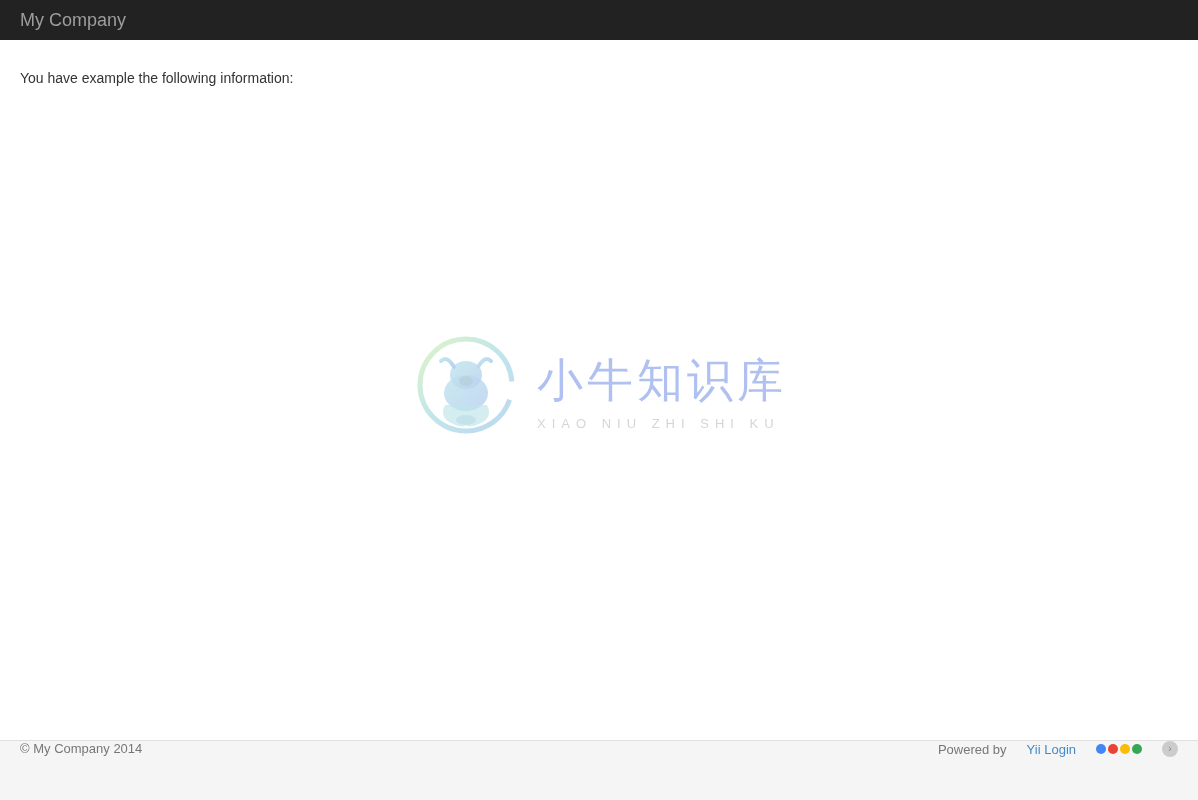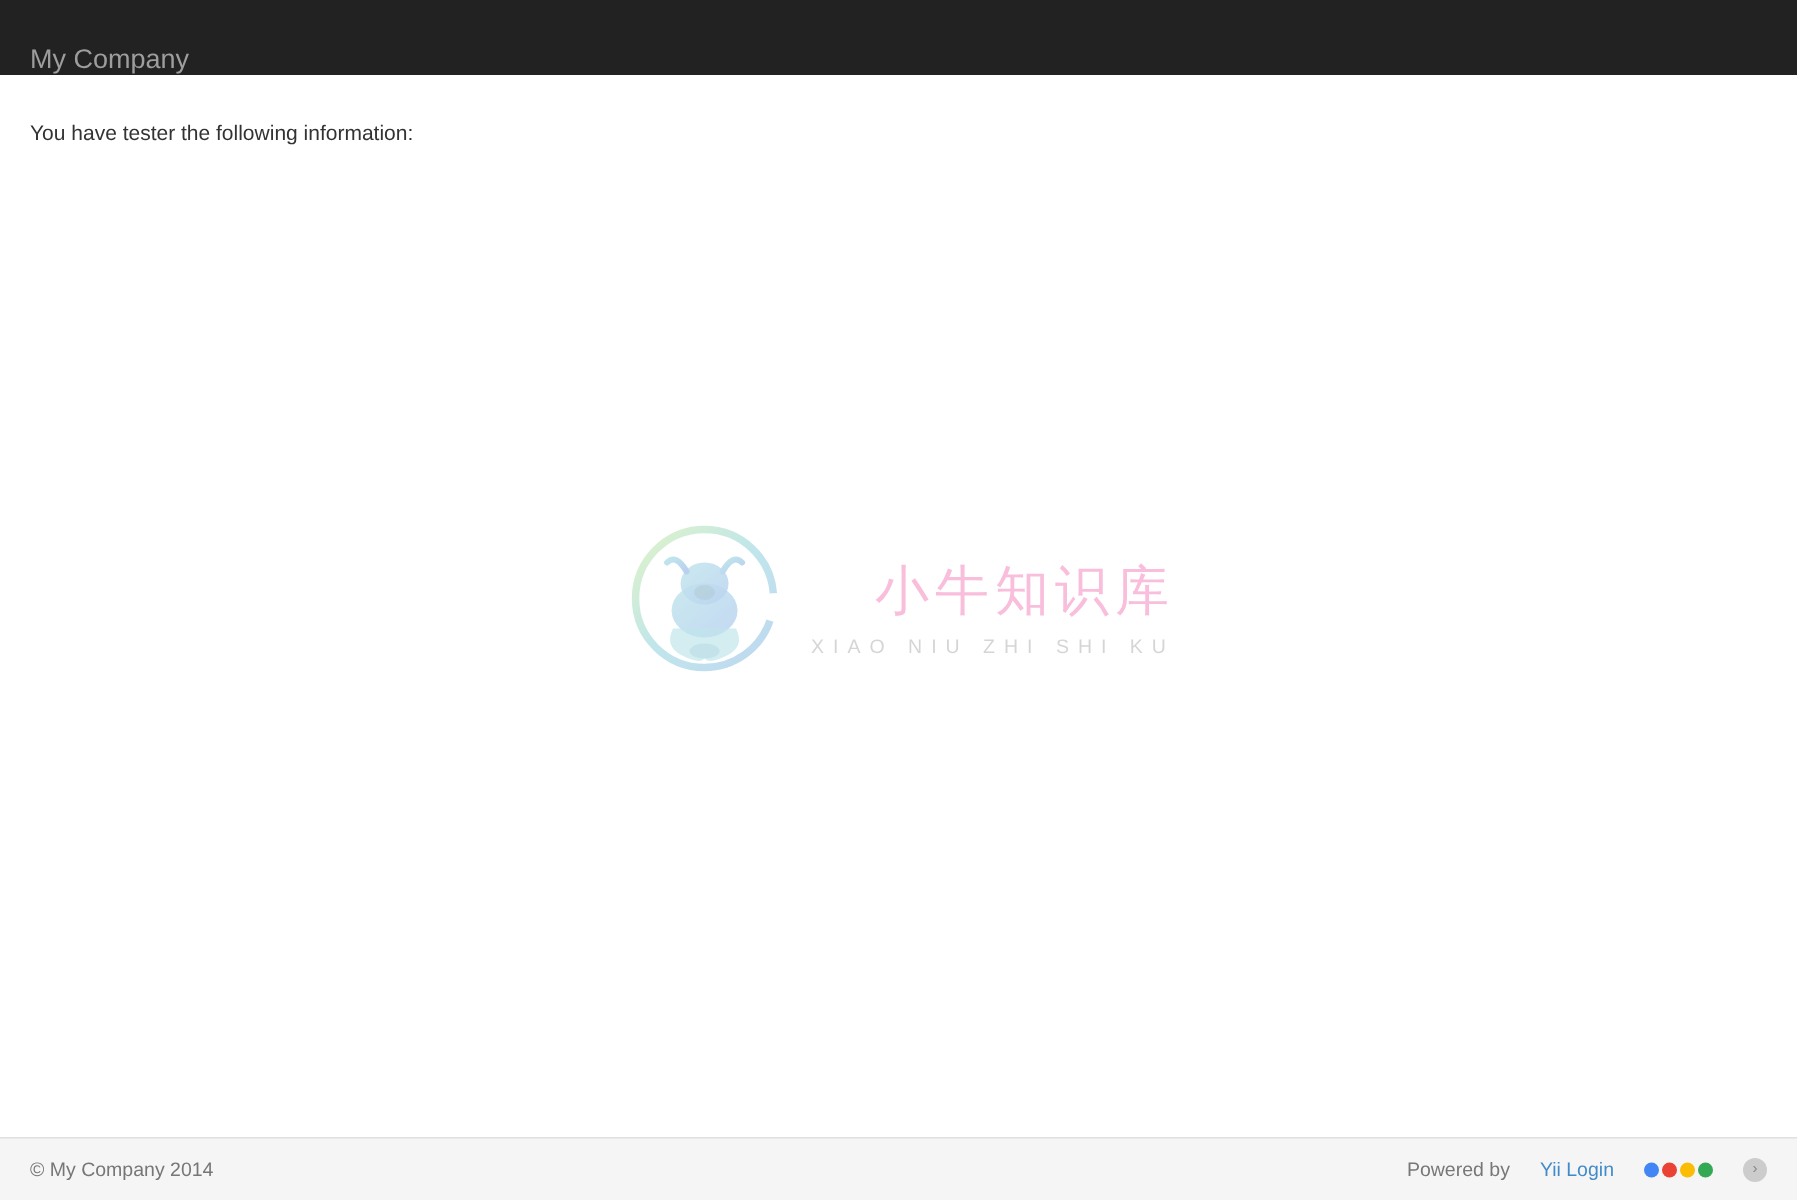--- a/index.html
+++ b/index.html
@@ -14,23 +14,23 @@
       color: #333;
       background: #fff;
       min-height: 800px;
       display: flex;
       flex-direction: column;
     }
 
     
     .navbar {
       background-color: #222;
-      height: 50px;
-      display: flex;
-      align-items: flex-end;
+      height: 40px;
+      display: flex;
+      align-items: center;
       justify-content: space-between;
       padding: 0 20px;
     }
 
     .navbar-brand {
       color: #9d9d9d;
       font-size: 18px;
       font-weight: 500;
       text-decoration: none;
     }
@@ -94,41 +94,41 @@
       width: 110px;
       height: 110px;
     }
 
     .watermark-text {
       display: flex;
       flex-direction: column;
     }
 
     .watermark-chinese {
-      font-size: 36px;
-      color: #ec4899;
+      font-size: 46px;
+      color: #1d4ed8;
       font-weight: 300;
       letter-spacing: 4px;
       text-align: right;
     }
 
     .watermark-pinyin {
       font-size: 13px;
       color: #888;
       letter-spacing: 6px;
       margin-top: 4px;
     }
 
     
     .footer {
       background-color: #f5f5f5;
       border-top: 1px solid #e0e0e0;
-      height: 42px;
-      display: flex;
-      align-items: center;
+      height: 60px;
+      display: flex;
+      align-items: flex-start;
       justify-content: space-between;
       padding: 0 20px;
       font-size: 13px;
       color: #777;
     }
 
     .footer-right {
       display: flex;
       align-items: center;
       gap: 20px;
@@ -161,21 +161,21 @@
 </head>
 <body>
 
 <nav class="navbar">
   <a class="navbar-brand">My Company</a>
 </nav>
 
 <div class="page-wrapper">
 
   <div class="main-content">
-    <p class="intro-text">You have tester the following information:</p>
+    <p class="intro-text">You have example the following information:</p>
   </div>
 
   <div class="watermark">
 
     <svg class="watermark-logo" viewBox="0 0 110 110" xmlns="http://www.w3.org/2000/svg">
 
       <defs>
         <linearGradient id="ringGrad" x1="0%" y1="0%" x2="100%" y2="100%">
           <stop offset="0%" style="stop-color:#a8e063;stop-opacity:1"></stop>
           <stop offset="50%" style="stop-color:#4db8c8;stop-opacity:1"></stop>

